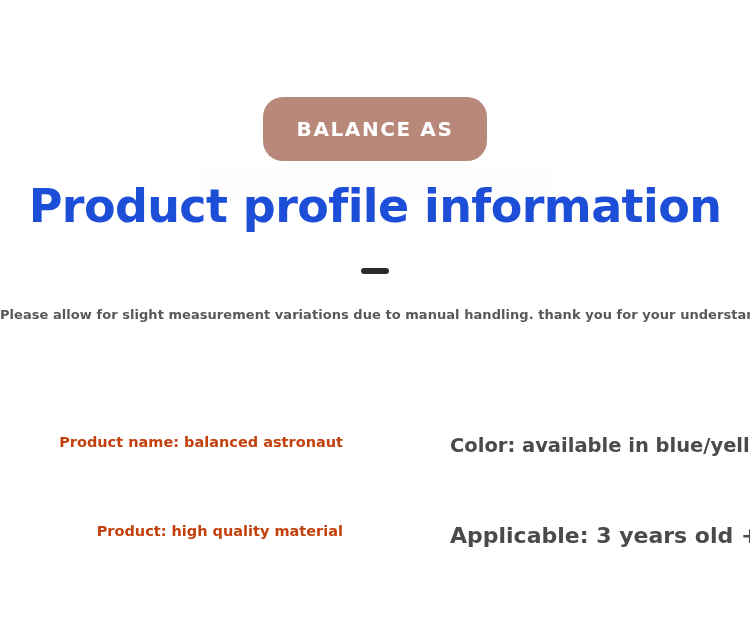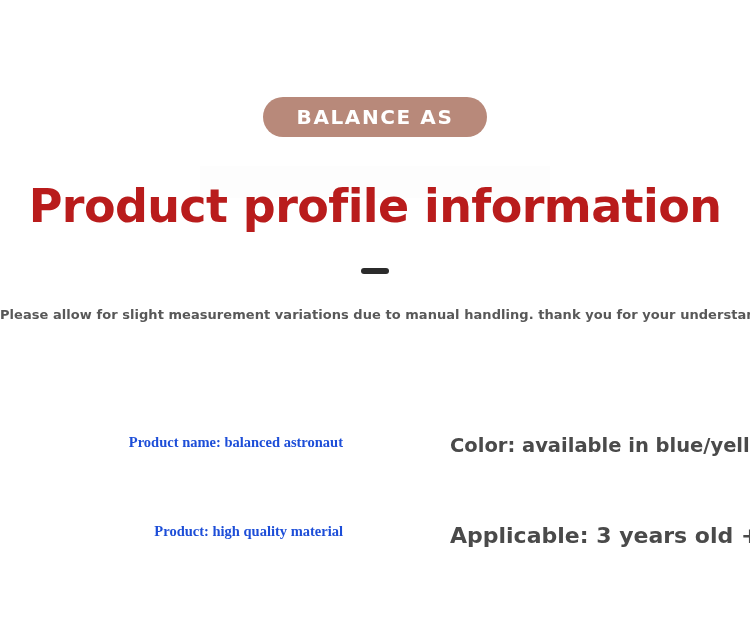--- a/index.html
+++ b/index.html
@@ -40,41 +40,41 @@
     right: 0;
     top: 97px;
     display: flex;
     justify-content: center;
   }
   .badge {
     display: inline-flex;
     align-items: center;
     justify-content: center;
     height: 40px;
-    padding: 0 34px;
+    padding: 12px 34px;
     border-radius: 20px;
     background: #b8897a;
     color: #ffffff;
     font-size: 20px;
     font-weight: 700;
     letter-spacing: 1.6px;
     line-height: 1;
     white-space: nowrap;
   }
 
   
   .heading {
     position: absolute;
     left: 0;
     right: 0;
     top: 180px;
     text-align: center;
     font-size: 46px;
     font-weight: 700;
-    color: #b91c1c;
+    color: #1d4ed8;
     letter-spacing: -0.6px;
     line-height: 1.16;
     white-space: nowrap;
   }
 
   
   .divider-row {
     position: absolute;
     left: 0;
     right: 0;
@@ -118,23 +118,22 @@
   .spec-cell {
     display: flex;
     align-items: flex-start;
     white-space: nowrap;
   }
   .spec-left {
     justify-content: flex-end;
     padding-right: 107px;
     font-size: 14.5px;
     font-weight: 600;
-    color: #1d4ed8;
+    color: #c2410c;
     line-height: 1.4;
-    font-family: Liberation Serif, serif;
   }
   .spec-right {
     justify-content: flex-start;
     padding-left: 0px;
     font-size: 19.5px;
     font-weight: 600;
     color: #4a4a4a;
     line-height: 1.4;
   }
   .spec-right.row2 {

